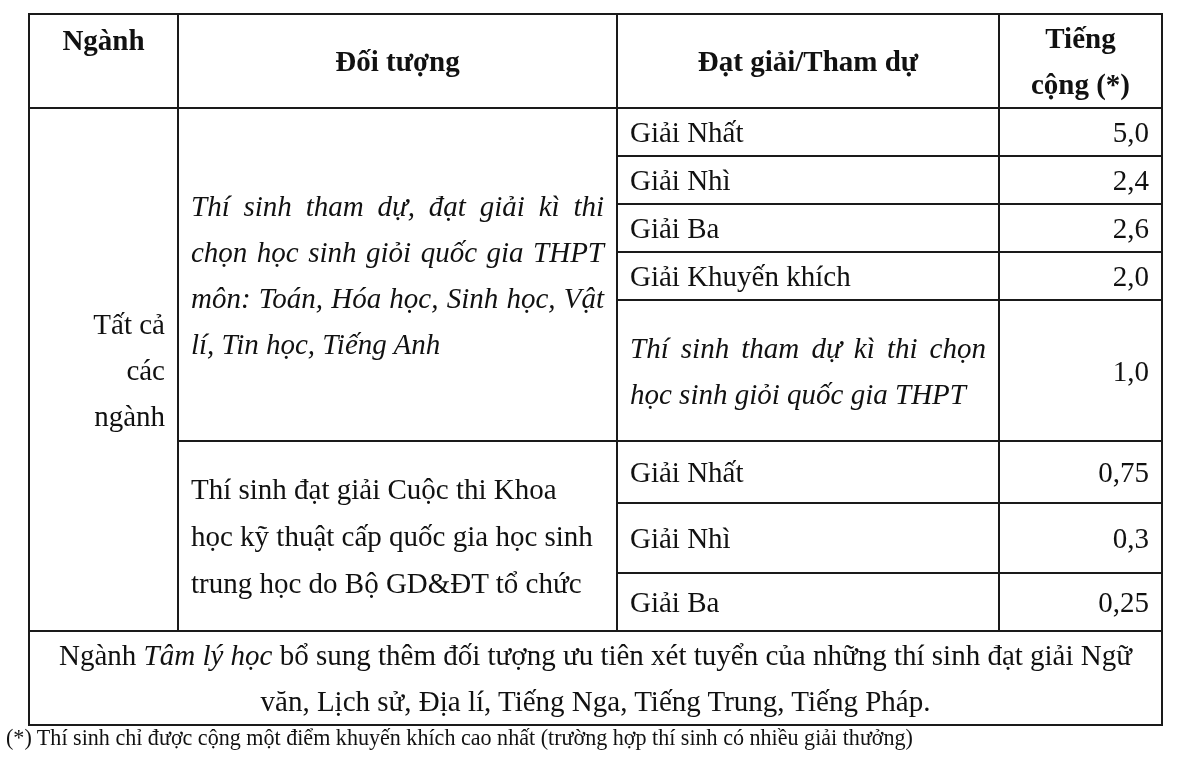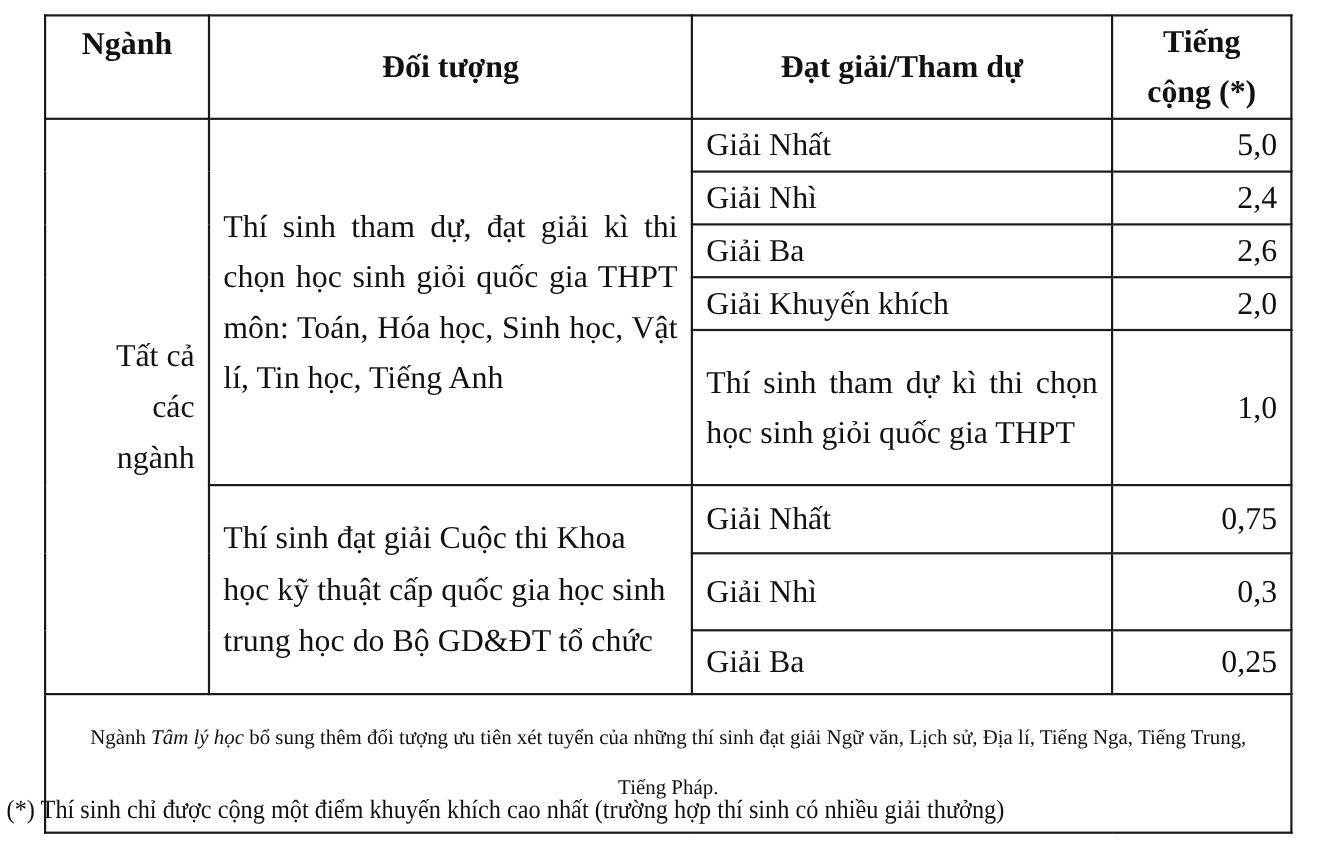--- a/index.html
+++ b/index.html
@@ -1,24 +1,24 @@
 <!DOCTYPE html>
 <html><head>
 <meta charset="utf-8">
 <style>
   html, body { margin:0; padding:0; background:#ffffff; }
   body { width:1200px; height:766px; overflow:hidden; position:relative;
          font-family:"Liberation Serif", "DejaVu Serif", serif; color:#111; }
-  .tbl { position:absolute; left:40px; top:13px; width:1133px; border-collapse:collapse; table-layout:fixed; }
+  .tbl { position:absolute; left:28px; top:13px; width:1133px; border-collapse:collapse; table-layout:fixed; }
   .tbl td, .tbl th { border:2px solid #1a1a1a; padding:0 12px; font-size:29px; line-height:46px; vertical-align:middle; }
   .tbl th { font-weight:bold; text-align:center; }
   .hdr-nganh { vertical-align:top !important; padding-top:2px !important; }
-  .just { text-align:justify; text-align-last:left; }
+  .just { text-align:justify; text-align-last:left;font-style:italic; }
   .center { text-align:right; }
-  .note-row td { text-align:center; font-size:19px; line-height:46px; padding:16px 20px; }
+  .note-row td { text-align:center; font-size:29px; line-height:46px; padding:0 20px; }
   .footnote { position:absolute; left:6px; top:722px; font-size:24px; line-height:30px; white-space:nowrap;
               font-family:"Liberation Serif", serif; transform:scaleX(0.92); transform-origin:left top; }
 </style>
 </head>
 <body>
 
 <table class="tbl">
   <colgroup>
     <col style="width:149px">
     <col style="width:439px">

